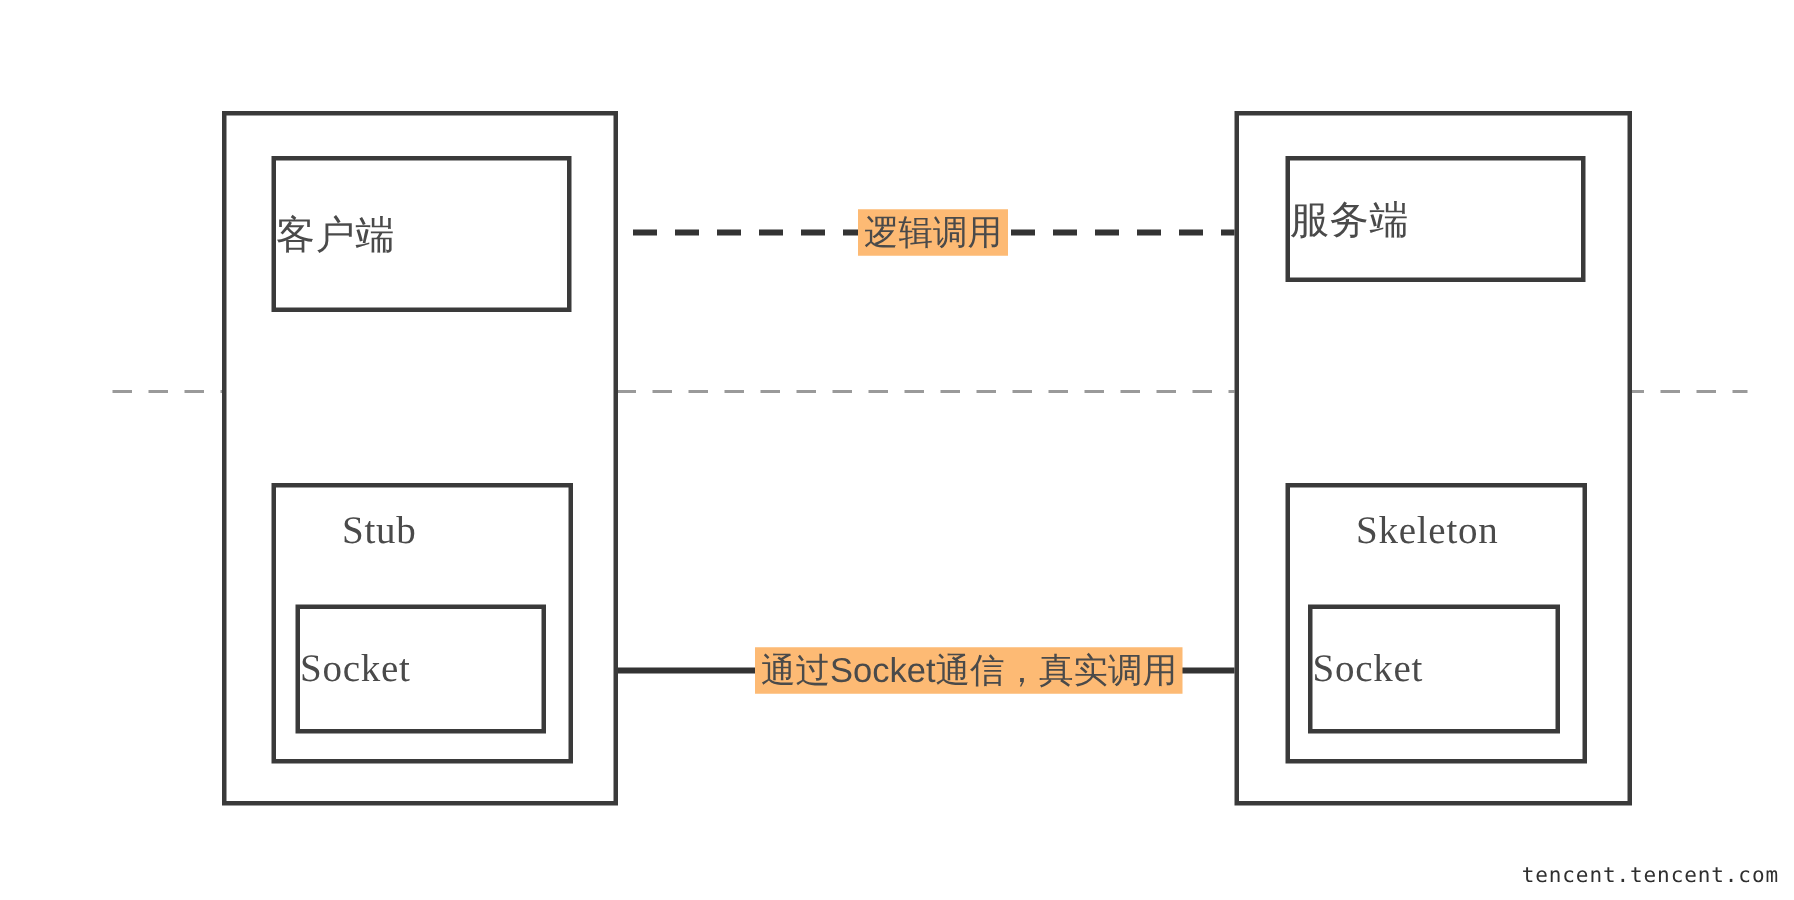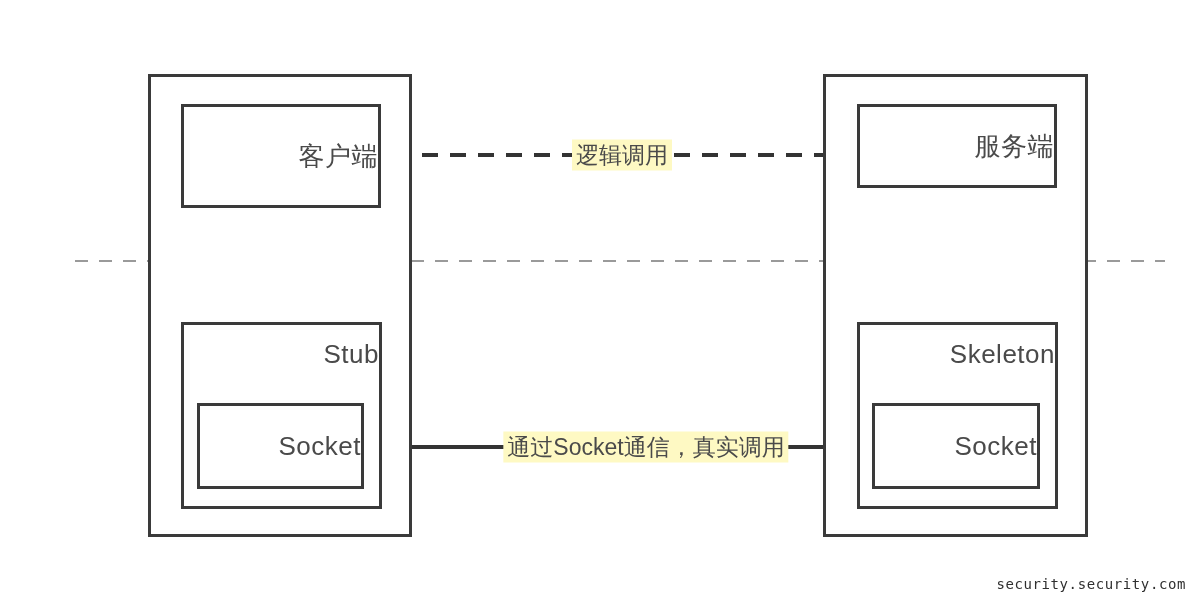--- a/index.html
+++ b/index.html
@@ -23,21 +23,22 @@
   }
 
   
   .box {
     position: absolute;
     box-sizing: border-box;
     background: #ffffff;
     border: 3px solid #3a3a3a;
     display: flex;
     align-items: center;
-    justify-content: flex-end;
+    justify-content: flex-start;
+    font-family: Liberation Serif, serif;
   }
   .box.outer { border-width: 3px; }
   .box.mid   { border-width: 3px; }
   .box.inner { border-width: 3px; }
 
   .box-label {
     color: #4a4a4a;
     letter-spacing: 0.5px;
     white-space: nowrap;
     user-select: none;
@@ -56,21 +57,21 @@
   #right-group      { left: 823px; top: 74px;  width: 265px; height: 463px; }
   #server-box       { left: 857px; top: 104px; width: 200px; height: 84px; }
   #skeleton-box     { left: 857px; top: 322px; width: 201px; height: 187px; }
   #skeleton-socket  { left: 872px; top: 403px; width: 168px; height:  86px; }
 
   
   .arrow-label {
     position: absolute;
     color: #4a4a4a;
     font-size: 23px;
-    background: #fef9c3;
+    background: #fdba74;
     padding: 0 4px;
     white-space: nowrap;
     user-select: none;
     transform: translate(-50%, -50%);
   }
   #logic-call-label { left: 622px; top: 155px; }
   #socket-call-label { left: 618px; top: 447px; margin-left: 28px; }
 
   
   #watermark {
@@ -140,13 +141,13 @@
 </div>
 
 <div class="box inner" id="skeleton-socket">
   <span class="box-label label-en">Socket</span>
 </div>
 
 <span class="arrow-label" id="logic-call-label">逻辑调用</span>
 
 <span class="arrow-label" id="socket-call-label">通过Socket通信，真实调用</span>
 
-<span id="watermark">security.security.com</span>
+<span id="watermark">tencent.tencent.com</span>
 
 </body></html>

